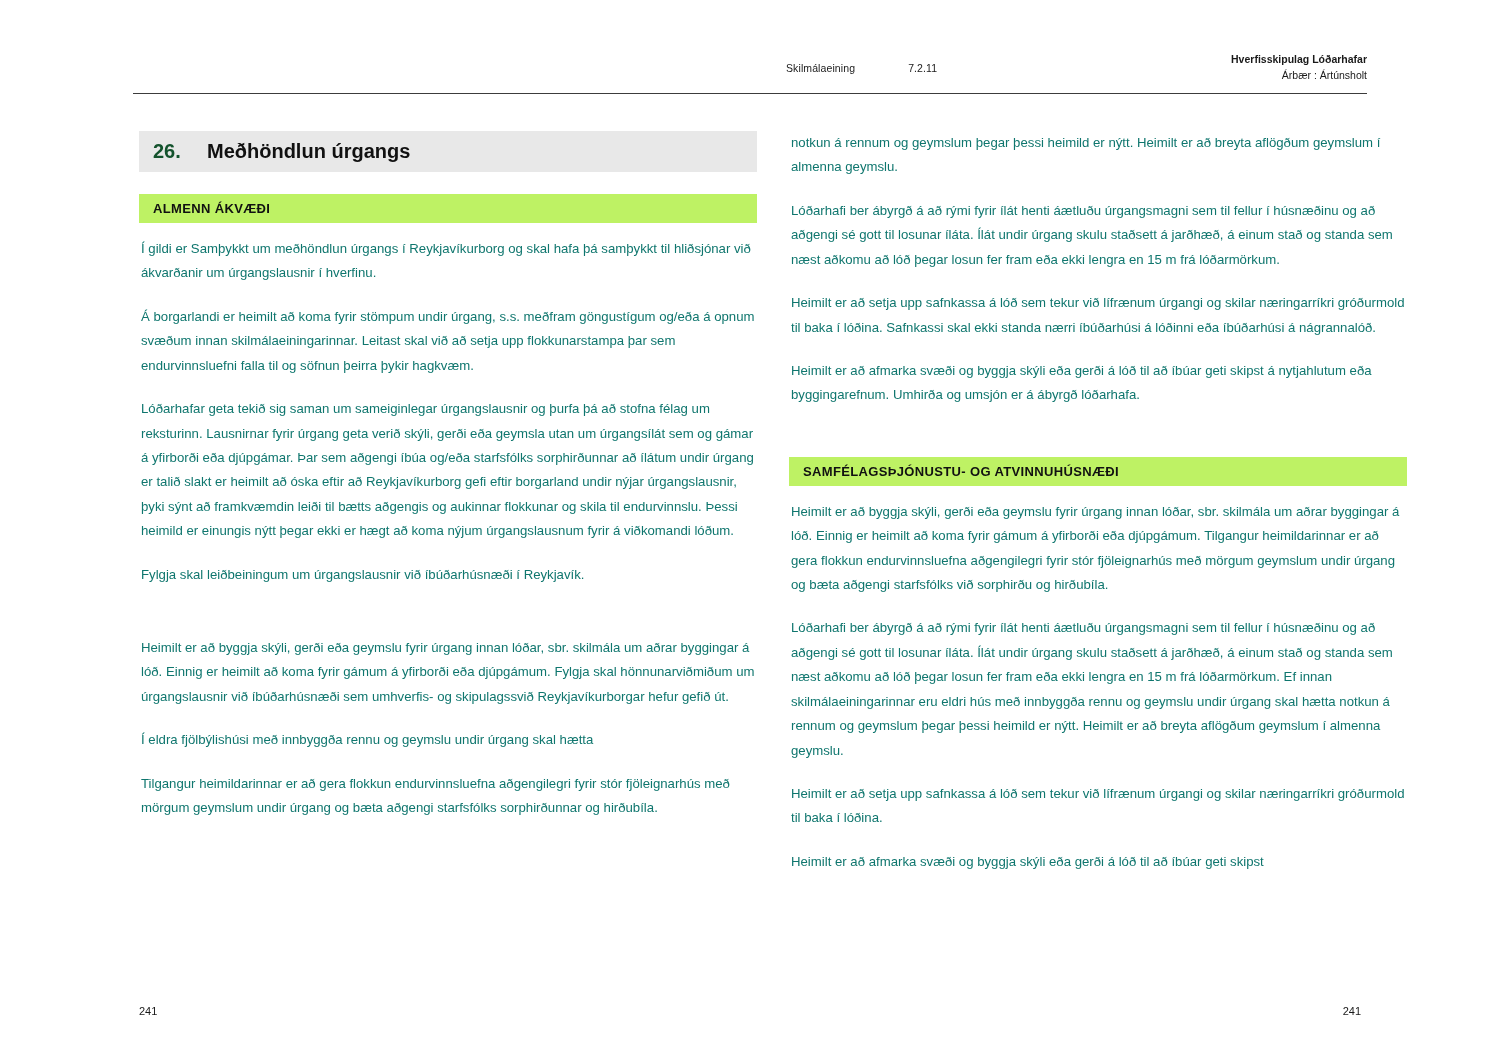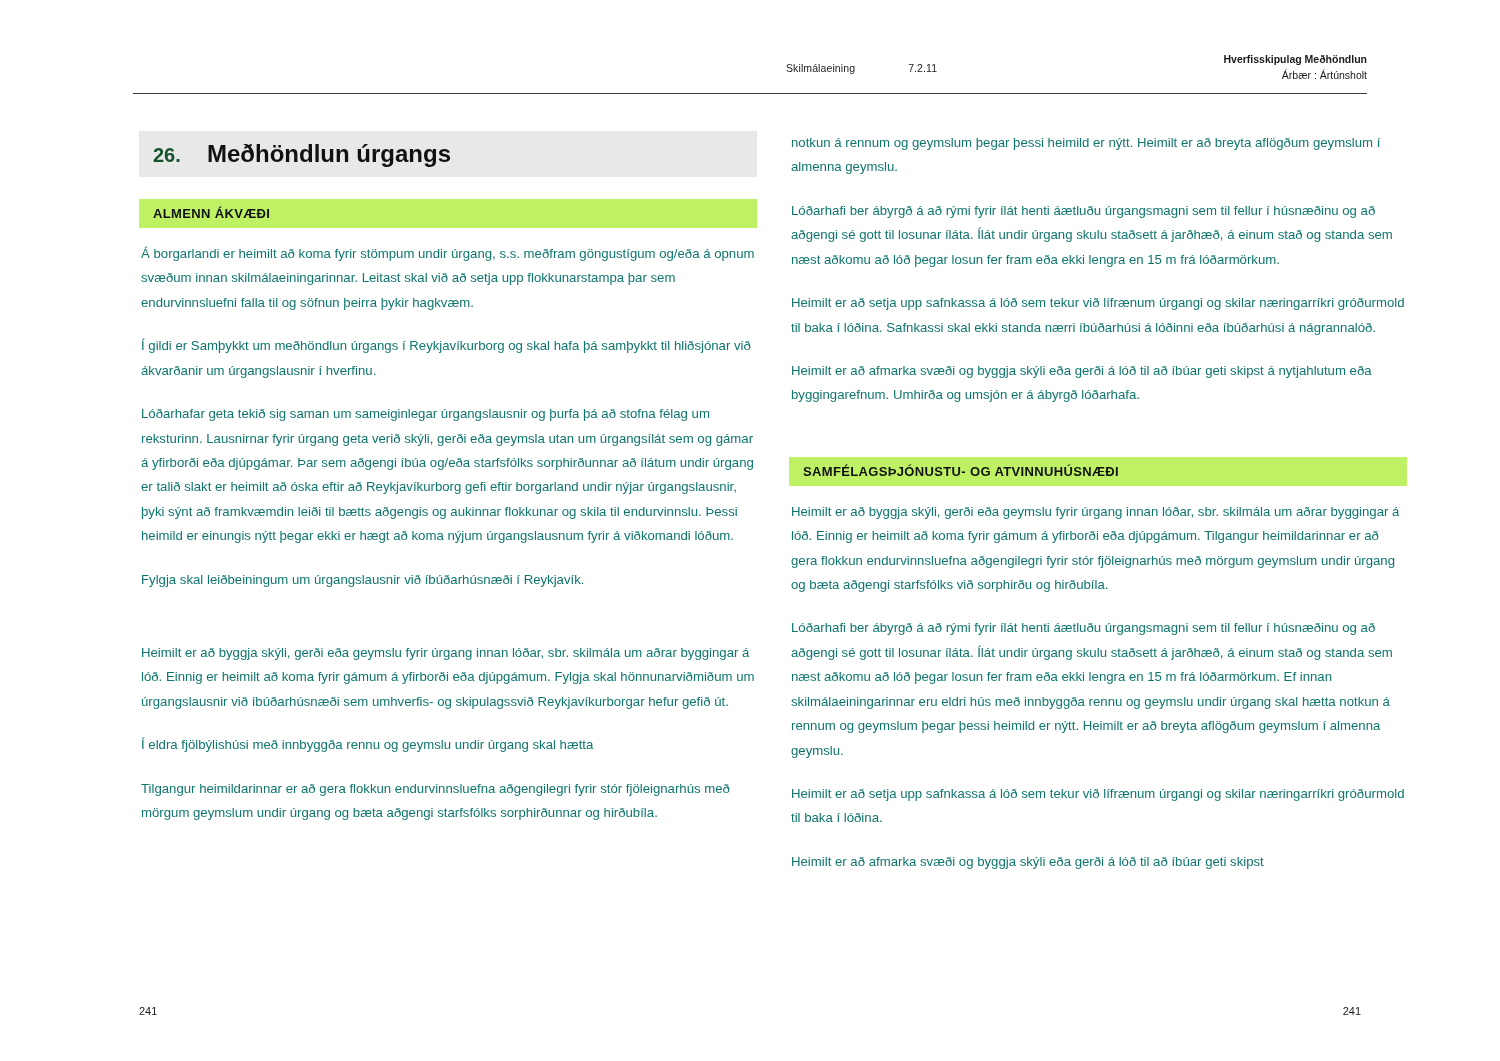--- a/index.html
+++ b/index.html
@@ -84,21 +84,21 @@
     align-items: baseline;
     padding-left: 14px;
   }
   .title-bar .num {
     font-size: 20px;
     font-weight: bold;
     color: #14532d;
     width: 54px;
   }
   .title-bar .txt {
-    font-size: 24px;
+    font-size: 20px;
     font-weight: bold;
     color: #111;
   }
   .sub-bar {
     background: #bef264;
     padding: 7px 0 7px 14px;
     font-size: 13px;
     font-weight: bold;
     letter-spacing: .35px;
     color: #111;
@@ -128,39 +128,39 @@
 <body>
 
 <div class="page">
 
   <div class="header">
     <div class="header-center">
       <span>Skilmálaeining</span>
       <span class="sec-num">7.2.11</span>
     </div>
     <div class="header-right">
-      <div class="line1">Hverfisskipulag Meðhöndlun</div>
+      <div class="line1">Hverfisskipulag Lóðarhafar</div>
       <div class="line2">Árbær : Ártúnsholt</div>
     </div>
   </div>
   <div class="header-rule"></div>
 
   <div class="col col-left">
 
     <div class="title-bar">
       <div class="t-inner">
         <span class="num">26.</span>
         <span class="txt">Meðhöndlun úrgangs</span>
       </div>
     </div>
 
     <div class="sub-bar">ALMENN ÁKVÆÐI</div>
 
+    <p class="para">Í gildi er Samþykkt um meðhöndlun úrgangs í Reykjavíkurborg og skal hafa þá samþykkt til hliðsjónar við ákvarðanir um úrgangslausnir í hverfinu.</p>
     <p class="para">Á borgarlandi er heimilt að koma fyrir stömpum undir úrgang, s.s. meðfram göngustígum og/eða á opnum svæðum innan skilmálaeiningarinnar. Leitast skal við að setja upp flokkunarstampa þar sem endurvinnsluefni falla til og söfnun þeirra þykir hagkvæm.</p>
-    <p class="para">Í gildi er Samþykkt um meðhöndlun úrgangs í Reykjavíkurborg og skal hafa þá samþykkt til hliðsjónar við ákvarðanir um úrgangslausnir í hverfinu.</p>
     <p class="para">Lóðarhafar geta tekið sig saman um sameiginlegar úrgangslausnir og þurfa þá að stofna félag um reksturinn. Lausnirnar fyrir úrgang geta verið skýli, gerði eða geymsla utan um úrgangsílát sem og gámar á yfirborði eða djúpgámar. Þar sem aðgengi íbúa og/eða starfsfólks sorphirðunnar að ílátum undir úrgang er talið slakt er heimilt að óska eftir að Reykjavíkurborg gefi eftir borgarland undir nýjar úrgangslausnir, þyki sýnt að framkvæmdin leiði til bætts aðgengis og aukinnar flokkunar og skila til endurvinnslu. Þessi heimild er einungis nýtt þegar ekki er hægt að koma nýjum úrgangslausnum fyrir á viðkomandi lóðum.</p>
     <p class="para">Fylgja skal leiðbeiningum um úrgangslausnir við íbúðarhúsnæði í Reykjavík.</p>
 
     <div class="spacer-lg"></div>
 
 
     <p class="para">Heimilt er að byggja skýli, gerði eða geymslu fyrir úrgang innan lóðar, sbr. skilmála um aðrar byggingar á lóð. Einnig er heimilt að koma fyrir gámum á yfirborði eða djúpgámum. Fylgja skal hönnunarviðmiðum um úrgangslausnir við íbúðarhúsnæði sem umhverfis- og skipulagssvið Reykjavíkurborgar hefur gefið út.</p>
     <p class="para">Í eldra fjölbýlishúsi með innbyggða rennu og geymslu undir úrgang skal hætta</p>
     <p class="para">Tilgangur heimildarinnar er að gera flokkun endurvinnsluefna aðgengilegri fyrir stór fjöleignarhús með mörgum geymslum undir úrgang og bæta aðgengi starfsfólks sorphirðunnar og hirðubíla.</p>
   </div>

